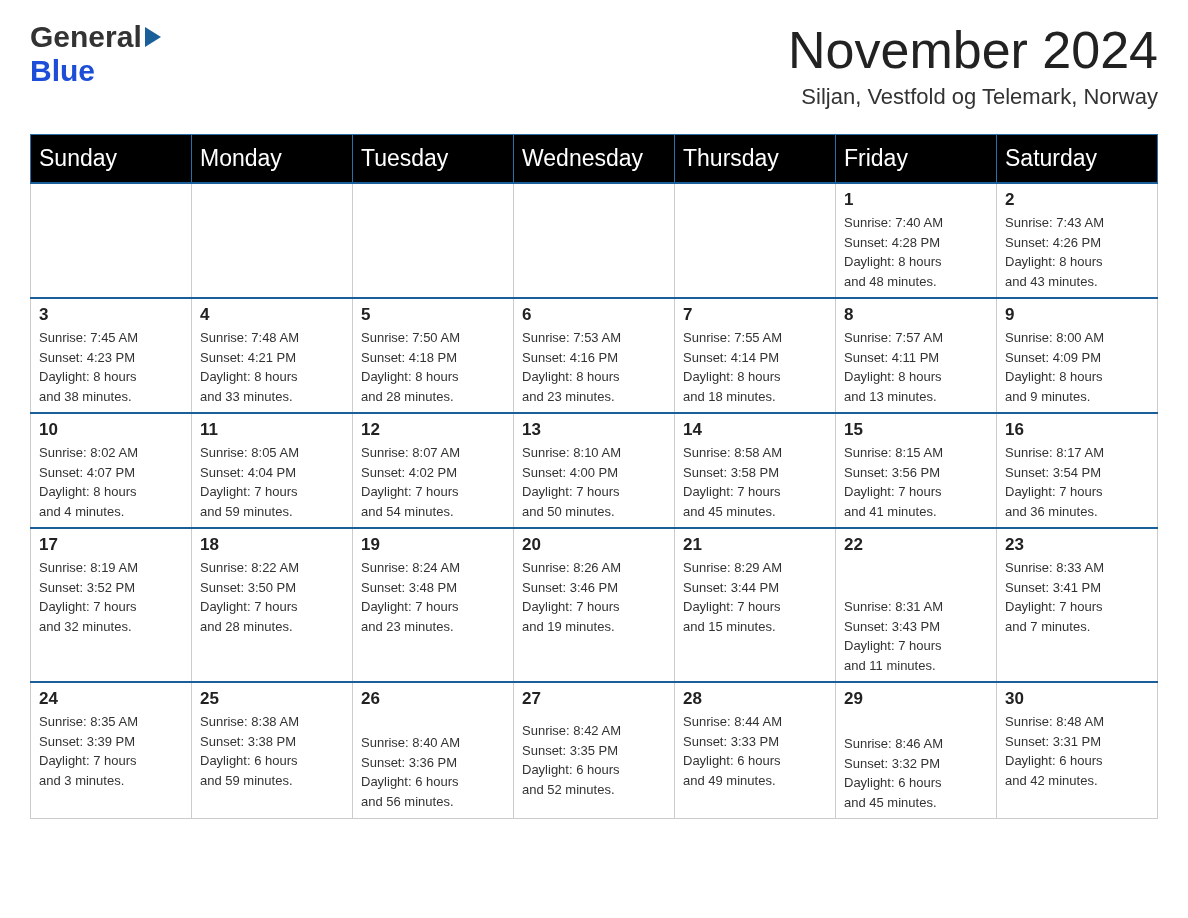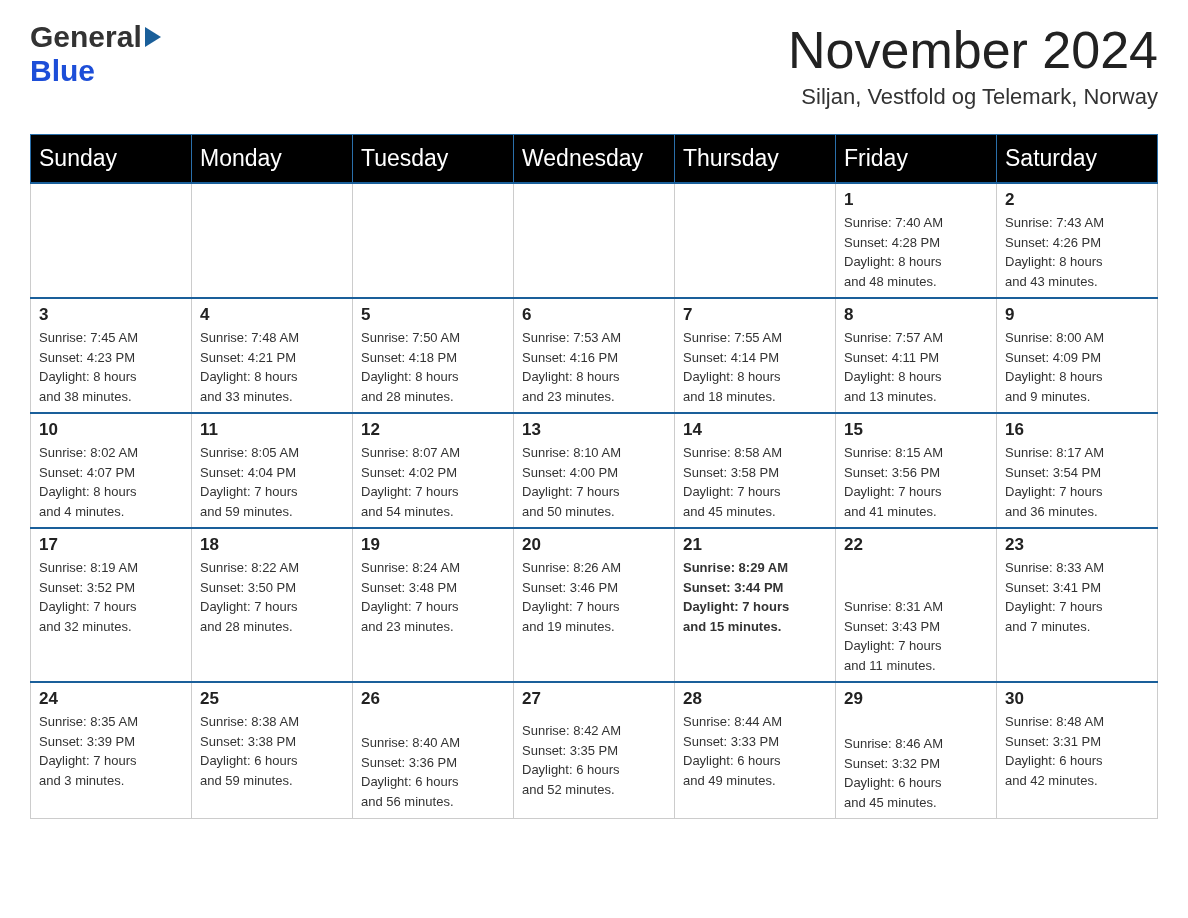--- a/index.html
+++ b/index.html
@@ -280,21 +280,21 @@
         </td>
         <td>
           <span class="day-num">20</span>
           <div class="day-info" style="white-space: pre-line;">Sunrise: 8:26 AM
 Sunset: 3:46 PM
 Daylight: 7 hours
 and 19 minutes.</div>
         </td>
         <td>
           <span class="day-num">21</span>
-          <div class="day-info" style="white-space: pre-line; font-weight: bold;">Sunrise: 8:29 AM
+          <div class="day-info" style="white-space: pre-line;">Sunrise: 8:29 AM
 Sunset: 3:44 PM
 Daylight: 7 hours
 and 15 minutes.</div>
         </td>
         <td>
           <span class="day-num">22</span>
           <div class="day-info" style="white-space: pre-line; margin-top: 42px;">Sunrise: 8:31 AM
 Sunset: 3:43 PM
 Daylight: 7 hours
 and 11 minutes.</div>

